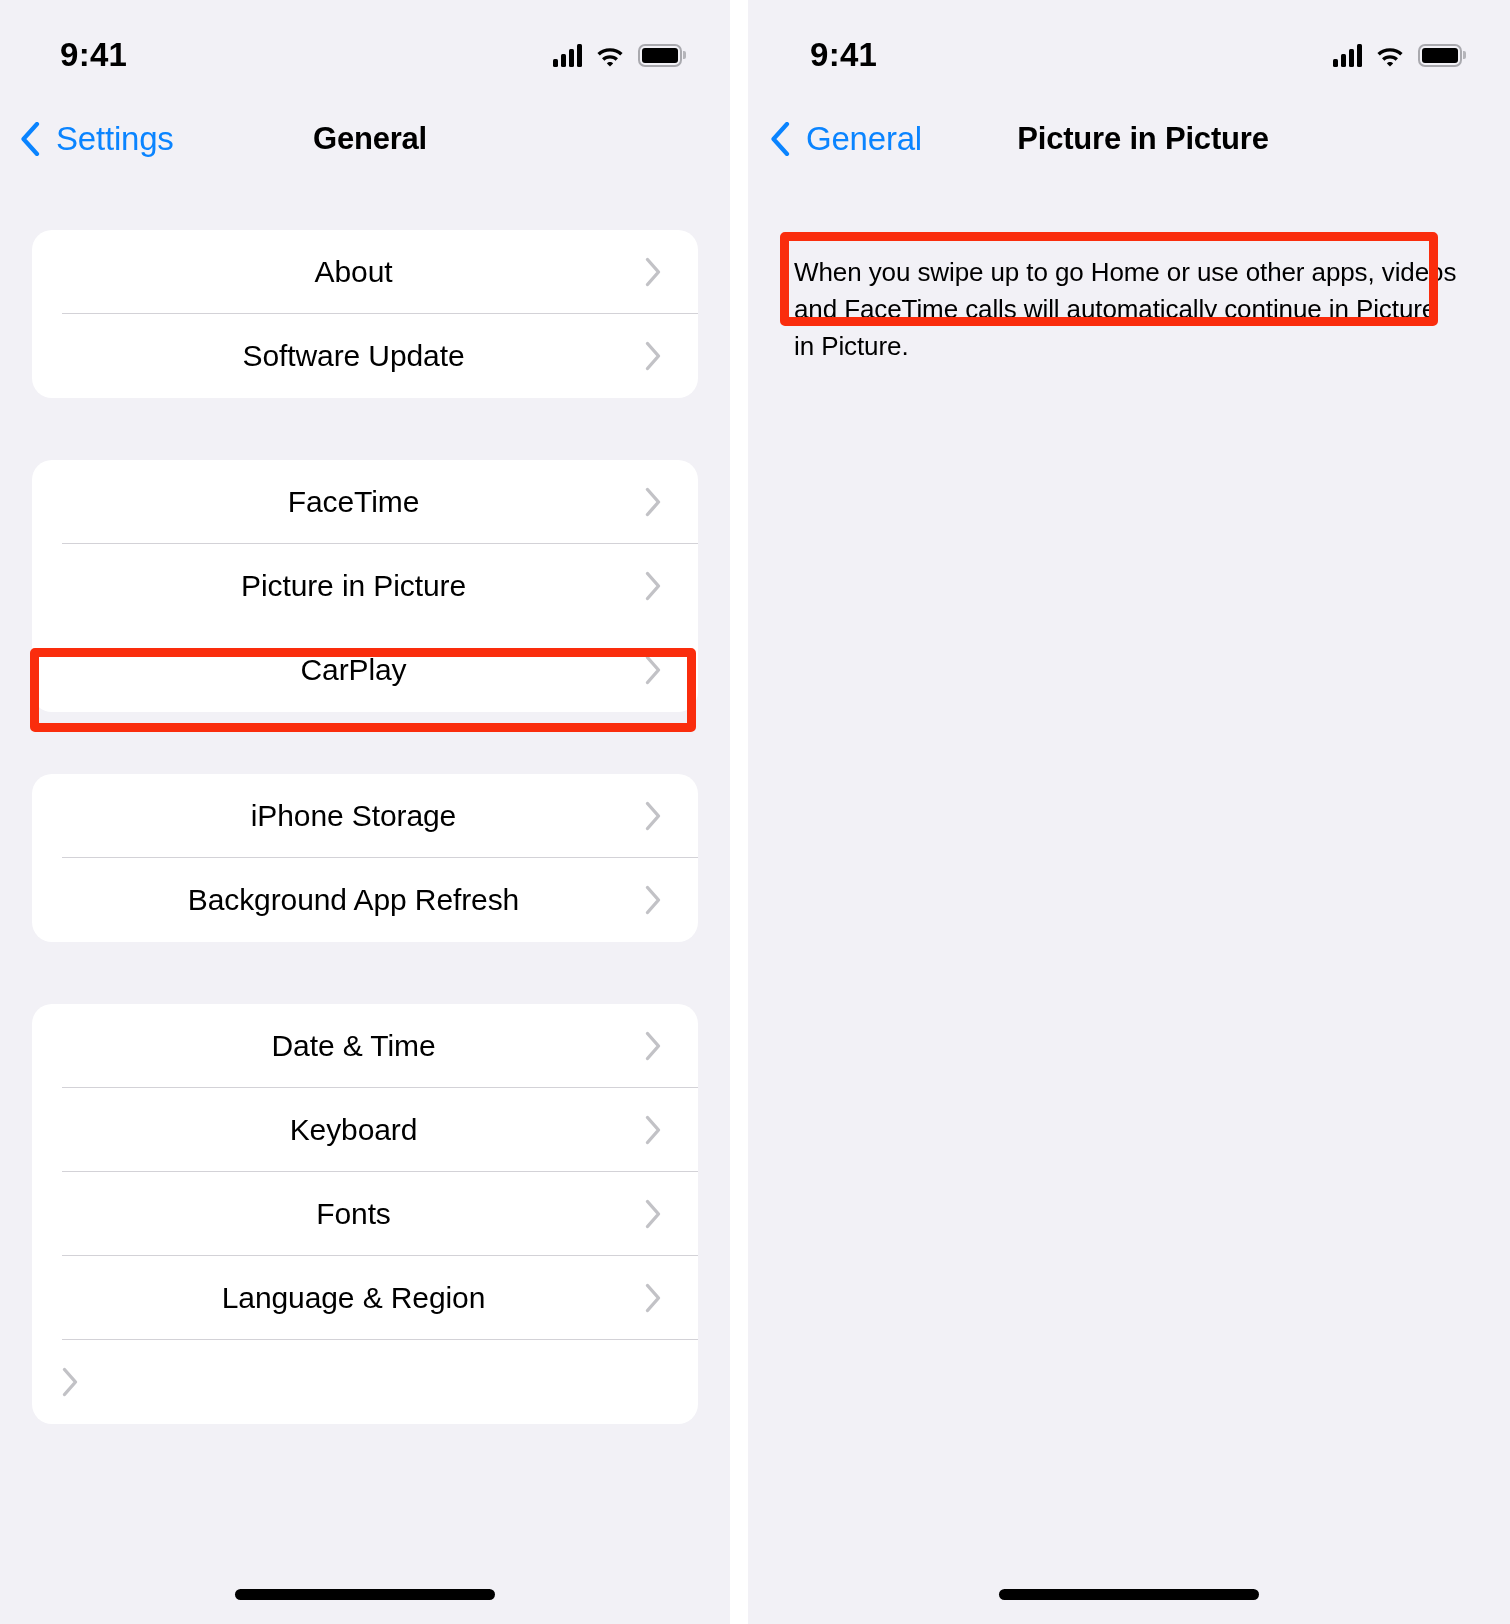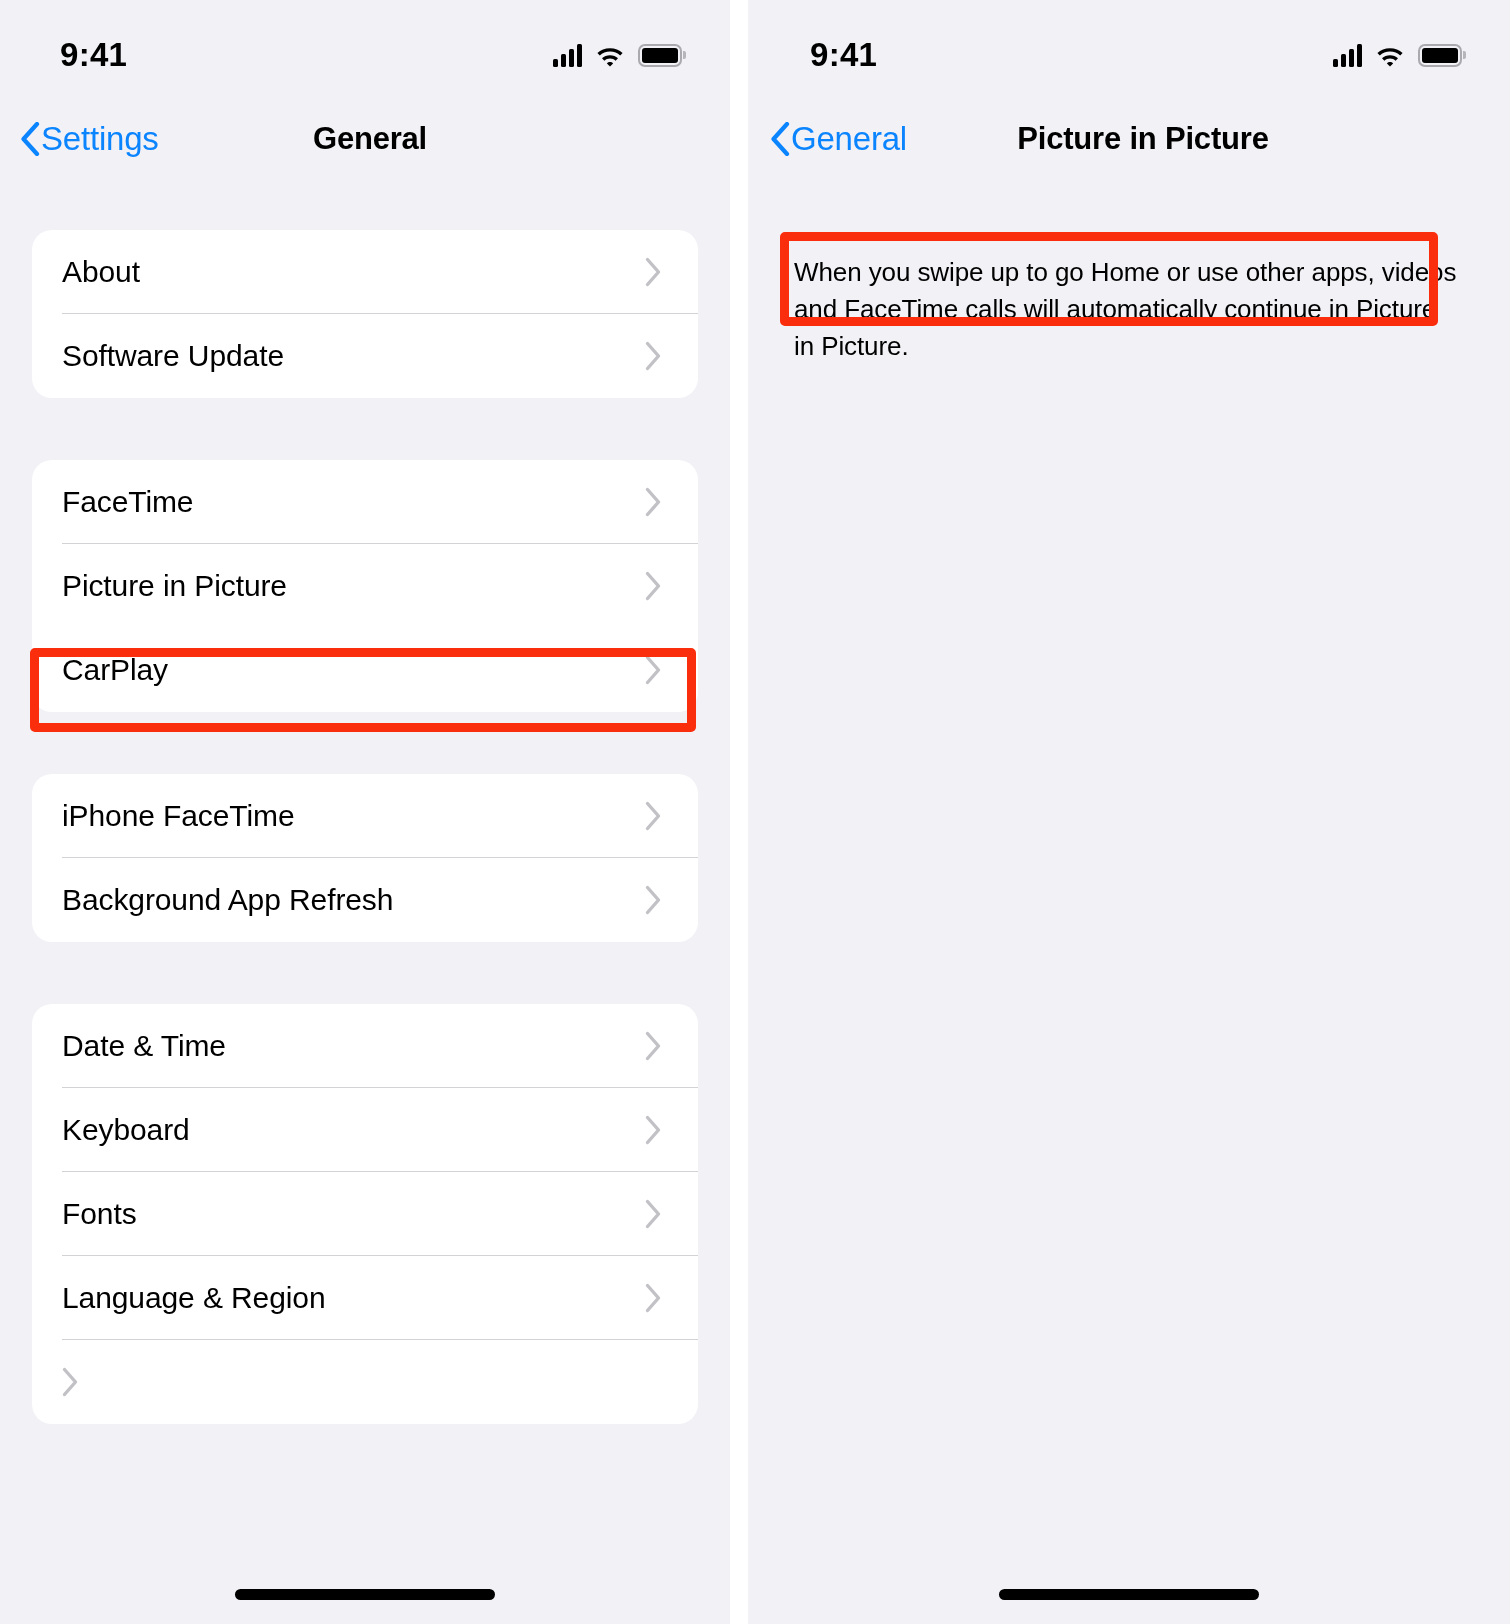--- a/index.html
+++ b/index.html
@@ -86,21 +86,21 @@
   
   .navbar {
     position: relative;
     height: 86px;
     display: flex;
     align-items: center;
   }
   .back {
     display: flex;
     align-items: center;
-    gap: 1px;
+    gap: 16px;
     position: absolute;
     left: 20px;
     cursor: pointer;
   }
   .panel-right .back { left: 752px; }
   .chev-back {
     width: 20px; height: 34px;
     flex: none;
   }
   .back-label {
@@ -132,20 +132,21 @@
     display: flex;
     align-items: center;
     padding: 0 28px 0 30px;
     cursor: pointer;
   }
   .row-label {
     font-size: 30px;
     color: #000;
     letter-spacing: -0.1px;
     flex: 1;
+    text-align: center;
   }
   .sep {
     position: absolute;
     left: 30px; right: 0; bottom: 0;
     height: 1.5px;
     background: #d3d2d7;
   }
   .chev {
     width: 17px; height: 30px;
     flex: none;
@@ -295,21 +296,21 @@
                 <path d="M2.5 2.5 13.5 15 2.5 27.5" fill="none" stroke="#c2c2c6" stroke-width="3.4" stroke-linecap="round" stroke-linejoin="round"></path>
               </svg>
           </span>
         </div>
       </div>
 
       <div class="spacer-lg"></div>
 
       <div class="group">
         <div class="row">
-          <span class="row-label">iPhone FaceTime</span>
+          <span class="row-label">iPhone Storage</span>
           <span class="chev">
             <svg viewBox="0 0 17 30" width="17" height="30" aria-hidden="true">
                 <path d="M2.5 2.5 13.5 15 2.5 27.5" fill="none" stroke="#c2c2c6" stroke-width="3.4" stroke-linecap="round" stroke-linejoin="round"></path>
               </svg>
           </span>
           <span class="sep"></span>
         </div>
         <div class="row">
           <span class="row-label">Background App Refresh</span>
           <span class="chev">

